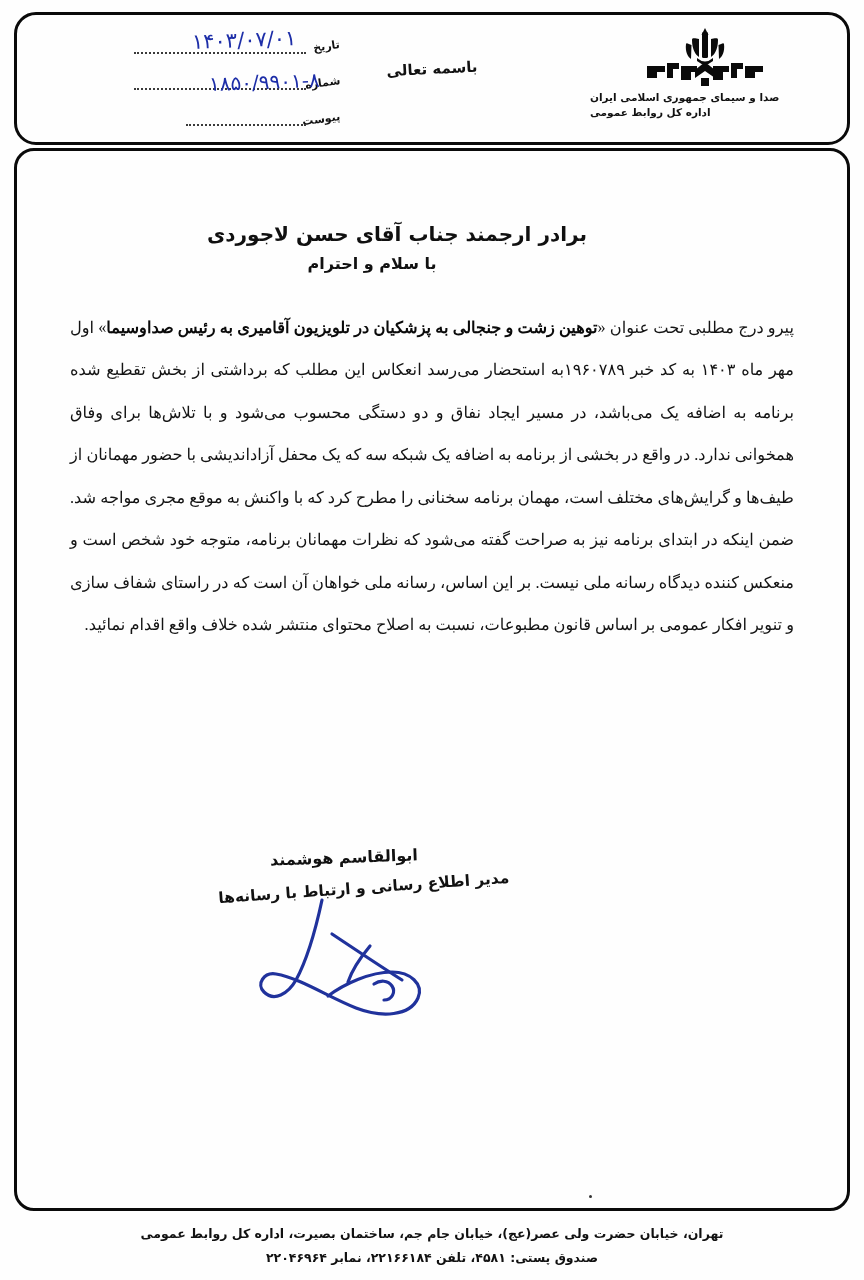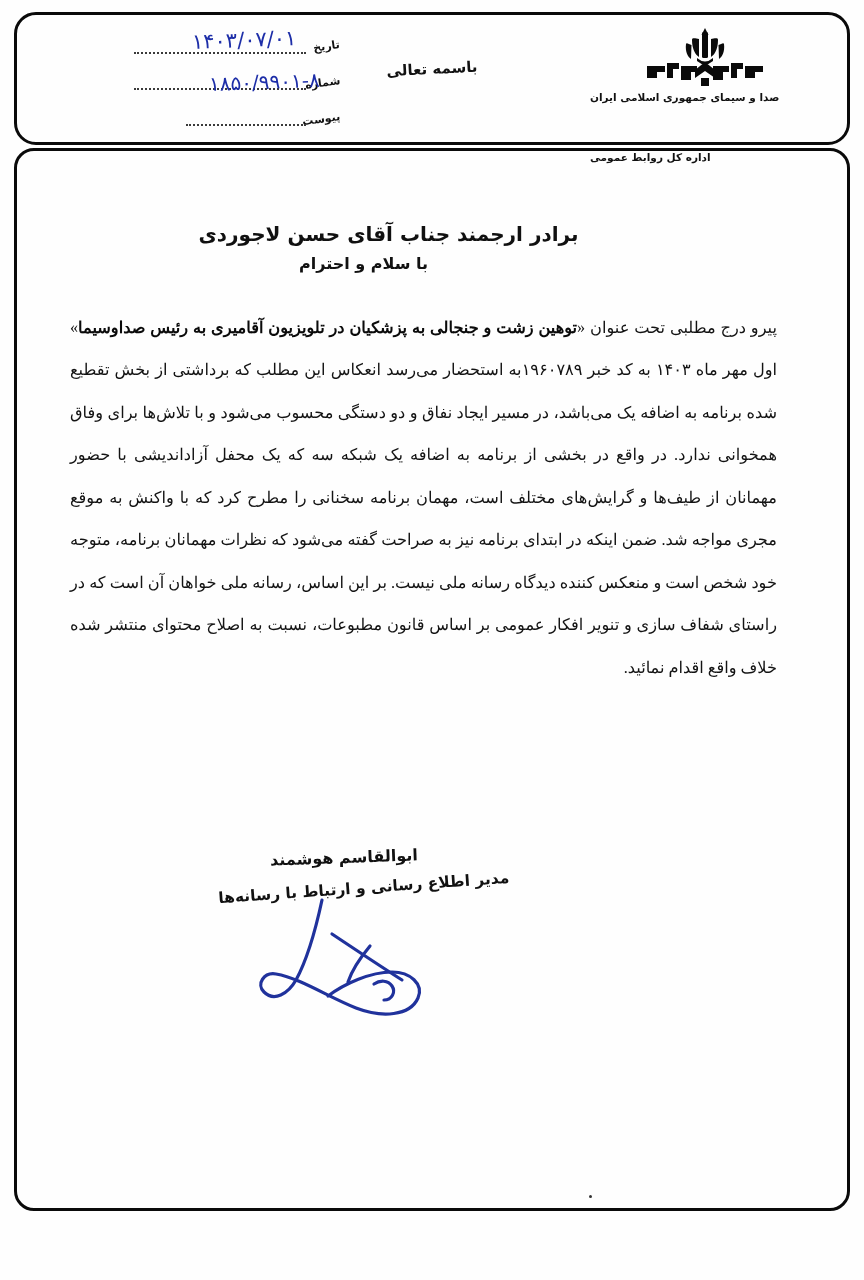--- a/index.html
+++ b/index.html
@@ -66,21 +66,21 @@
   }
   .logo-line {
     font-family: "DejaVu Sans", sans-serif;
     font-size: 10.5px;
     font-weight: 700;
     letter-spacing: 0;
     color: #111;
     line-height: 1.45;
     direction: rtl;
   }
-  .logo-line.second { font-size: 10.5px; margin-top: 45px; }
+  .logo-line.second { font-size: 10.5px; }
 
   .basmala {
     position: absolute;
     left: 0; right: 0;
     top: 48px;
     margin: 0 auto;
     width: 180px;
     text-align: center;
     font-size: 15px;
     font-weight: 600;
@@ -136,21 +136,21 @@
   .meta-row.r3 .dotline { width: 120px; }
 
   
   .letter {
     position: absolute;
     left: 14px;
     top: 148px;
     width: 836px;
     height: 873px;
     box-sizing: border-box;
-    padding: 44px 73px 0 56px;
+    padding: 44px 56px 0 56px;
     direction: rtl;
   }
 
   .addressee {
     margin-top: 22px;
     text-align: center;
     direction: rtl;
   }
   .addressee-line {
     font-size: 20px;
@@ -340,14 +340,18 @@
           <path d="M166 58 C156 70, 148 82, 144 94"></path>
           <path d="M170 96 C176 92, 184 92, 188 98 C192 104, 188 112, 180 112"></path>
         </g>
       </svg>
     </div>
 
     <div class="stray-dot"></div>
 
   </div>
 
+  <div class="footer">
+    <div class="footer-line">تهران، خیابان حضرت ولی عصر(عج)، خیابان جام جم، ساختمان بصیرت، اداره کل روابط عمومی</div>
+    <div class="footer-line">صندوق پستی: ۴۵۸۱، تلفن ۲۲۱۶۶۱۸۴، نمابر ۲۲۰۴۶۹۶۴</div>
+  </div>
 
 </div>
 
 </body></html>

